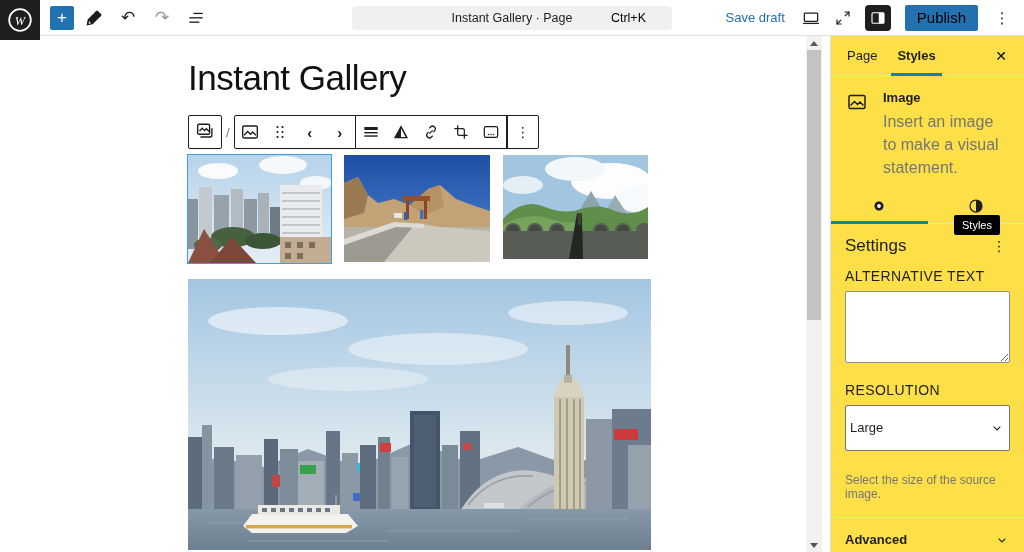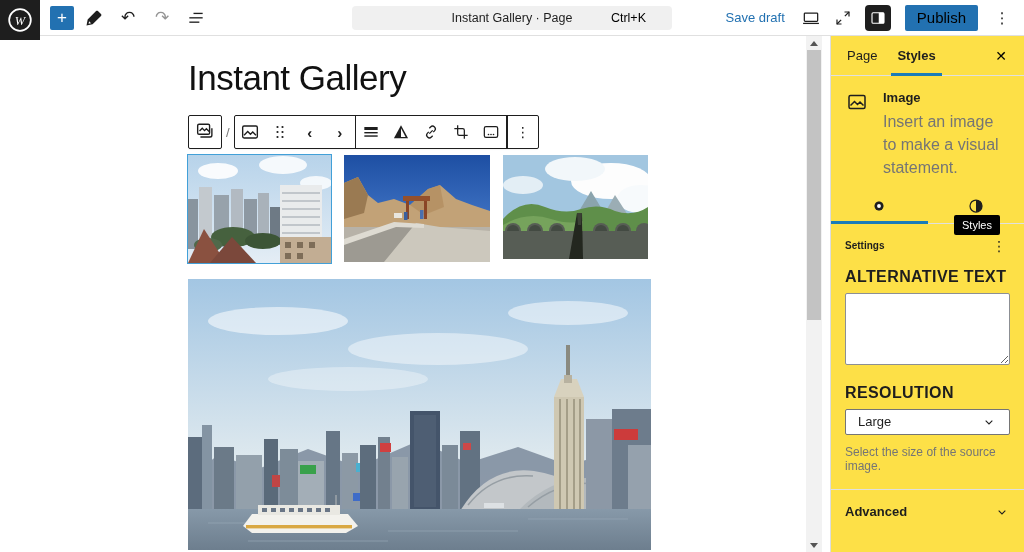--- a/index.html
+++ b/index.html
@@ -81,32 +81,32 @@
   .block-card .bc-title{ font-weight:bold; font-size:13px; margin-bottom:5px; }
   .block-card .bc-desc{ color:var(--muted); font-size:16px; line-height:1.45; width:128px; }
 
   .icon-tabs{ display:flex; border-bottom:1px solid var(--border-light); height:34px; }
   .icon-tab{ flex:1; background:none; border:none; display:flex; align-items:center; justify-content:center;
     cursor:pointer; position:relative; }
   .icon-tab.active::after{ content:""; position:absolute; left:0; right:0; bottom:-1px; height:3px; background:var(--underline); }
 
   .settings-sec{ padding:12px 14px; position:relative; }
   .settings-row{ display:flex; align-items:center; justify-content:space-between; margin-bottom:12px; }
-  .settings-h{ font-weight:bold; font-size:10px; }
+  .settings-h{ font-weight:normal; font-size:17px; }
   .kebab-sm{ background:none; border:none; font-size:14px; cursor:pointer; color:#1e1e1e; padding:2px 4px; }
   .tooltip{ position:absolute; top:-9px; right:24px; background:#000; color:#fff; font-size:11px;
     padding:4px 8px; border-radius:2px; z-index:5; }
-  .field-label{ font-size:16px; font-weight:bold; letter-spacing:.4px; text-transform:uppercase; margin-bottom:7px; }
+  .field-label{ font-size:14px; font-weight:normal; letter-spacing:.4px; text-transform:uppercase; margin-bottom:7px; }
   .alt-textarea{ width:100%; height:72px; border:1px solid #8c8f94; border-radius:2px; resize:both;
     font-family:"Liberation Sans", sans-serif; font-size:13px; padding:6px; }
   .alt-link{ display:inline-block; margin-top:8px; color:var(--accent); font-size:12px; text-decoration:underline; cursor:pointer; }
   .ext{ text-decoration:none; display:inline-block; margin-left:2px; font-size:11px; }
   .help-text{ color:var(--muted); font-size:12px; margin-top:4px; }
-  .res-select{ margin-top:2px; width:100%; height:26px; border:1px solid #757575; border-radius:2px;
-    display:flex; align-items:center; justify-content:space-between; padding:0 12px; font-size:13px;
+  .res-select{ margin-top:2px; width:100%; height:46px; border:1px solid #757575; border-radius:2px;
+    display:flex; align-items:center; justify-content:space-between; padding:0 4px; font-size:13px;
     cursor:pointer; background:#fff; }
   .divider{ height:1px; background:var(--border-light); margin:4px 0 0 0; }
   .advanced-row{ display:flex; align-items:center; justify-content:space-between; padding:14px; cursor:pointer; }
   .advanced-label{ font-weight:bold; font-size:13px; }
   svg{ flex-shrink:0; }
 </style>
 </head>
 <body>
 
 <div class="topbar">
@@ -503,21 +503,21 @@
       <div class="field-label">ALTERNATIVE TEXT</div>
       <textarea class="alt-textarea" style=""></textarea>
 
       <div class="field-label" style="margin-top:16px">RESOLUTION</div>
       <div class="res-select">
         <span>Large</span>
         <svg width="16" height="16" viewBox="0 0 24 24" fill="none" stroke="#1e1e1e" stroke-width="1.6">
           <polyline points="7,10 12,15 17,10"></polyline>
         </svg>
       </div>
-      <div class="help-text" style="margin-top:10px">Select the size of the source image.</div>
+      <div class="help-text" style="margin-top:22px">Select the size of the source image.</div>
     </div>
 
     <div class="divider"></div>
 
     <div class="advanced-row">
       <span class="advanced-label">Advanced</span>
       <svg width="16" height="16" viewBox="0 0 24 24" fill="none" stroke="#1e1e1e" stroke-width="1.6">
         <polyline points="7,10 12,15 17,10"></polyline>
       </svg>
     </div>

